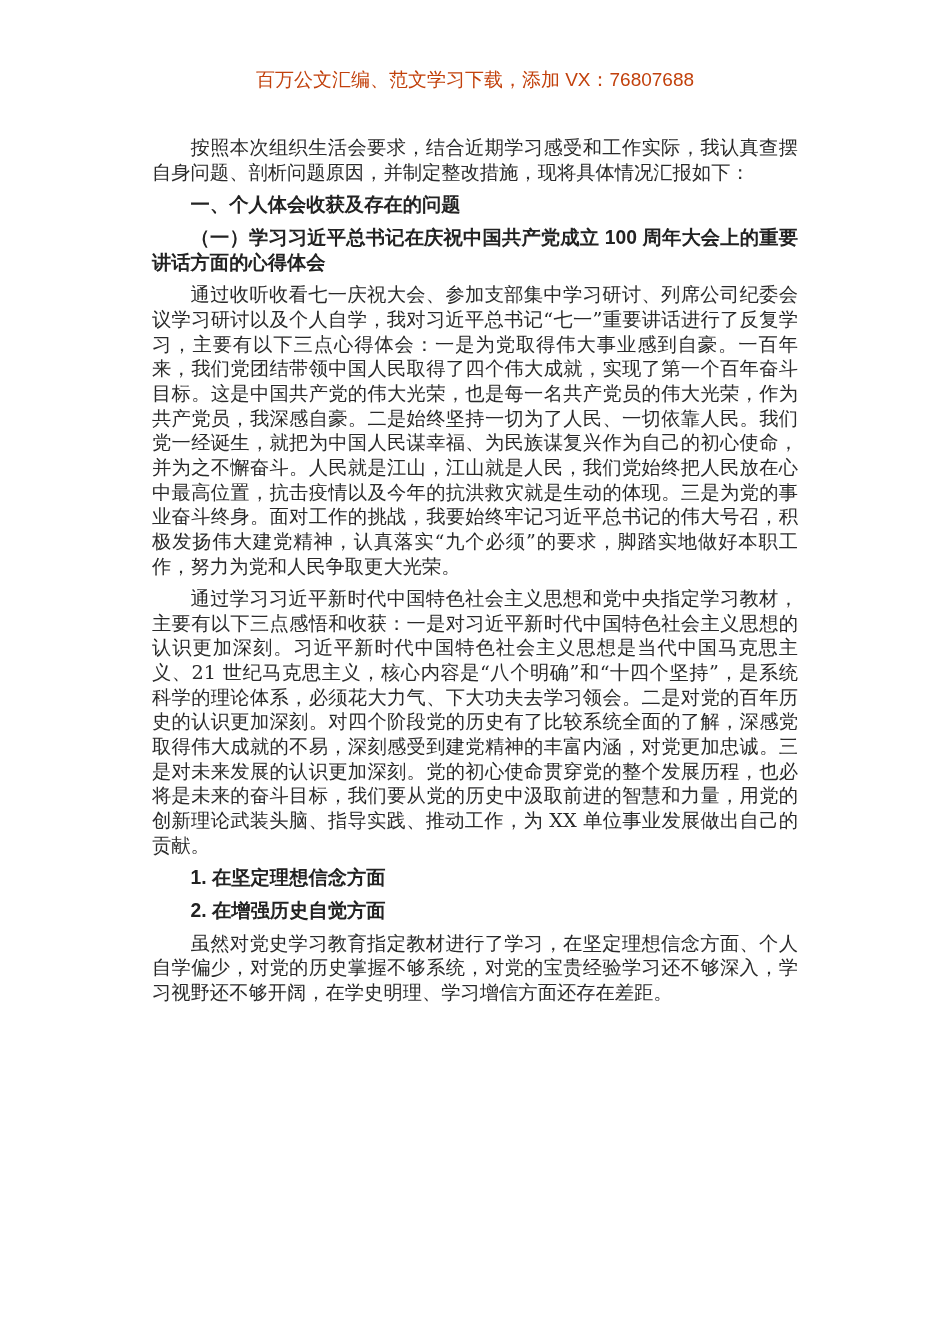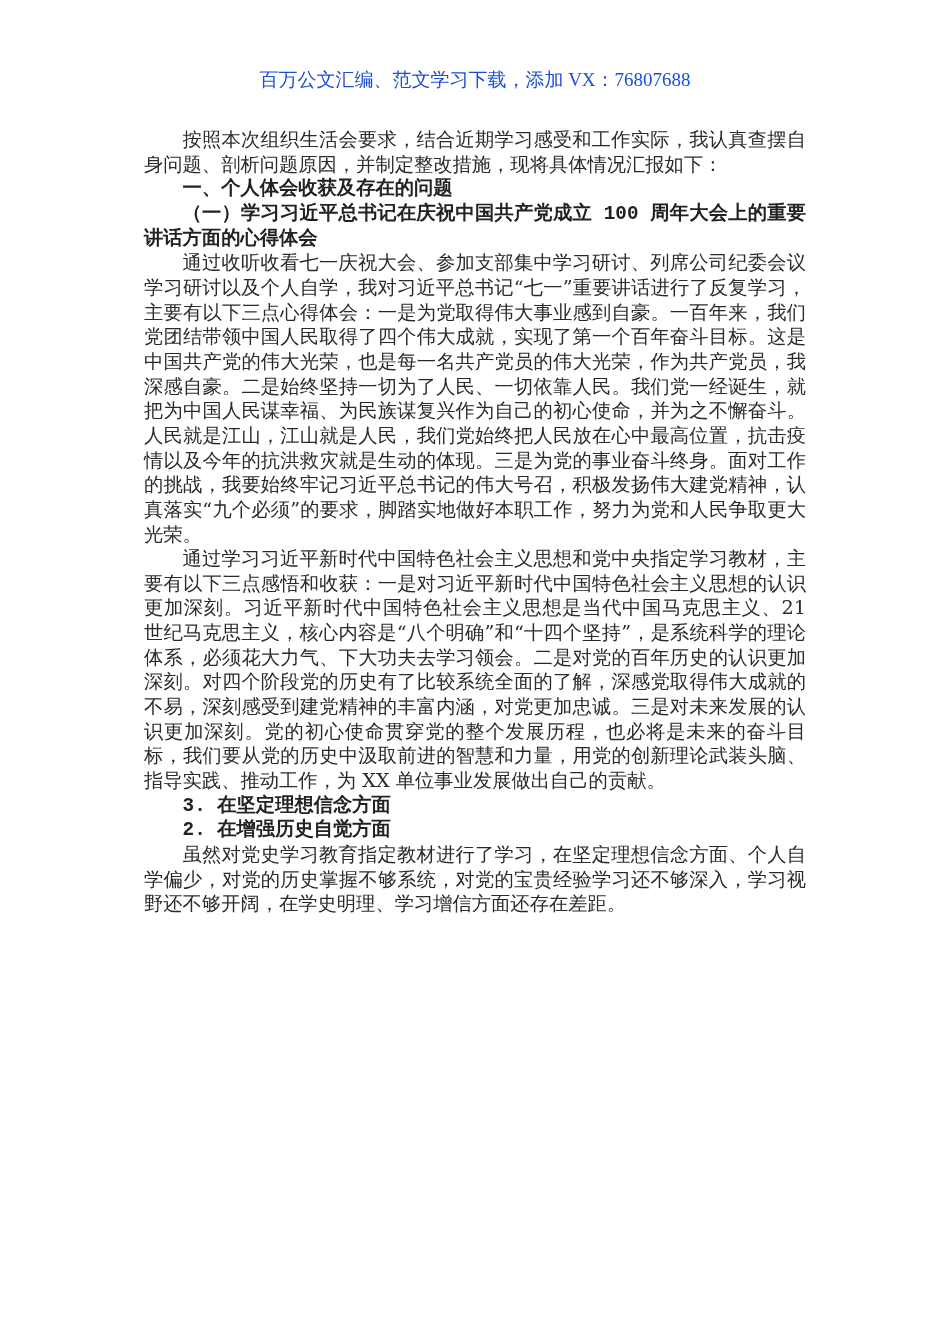--- a/index.html
+++ b/index.html
@@ -1,42 +1,42 @@
 <!DOCTYPE html>
 <html><head>
 <meta charset="utf-8">
 <style>
   html, body { margin: 0; padding: 0; background: #ffffff; }
   body { width: 950px; height: 1344px; position: relative; overflow: hidden; }
   .page { position: absolute; left: 0; top: 0; width: 950px; height: 1344px; background: #fff; }
   .header {
     position: absolute; left: 0; top: 66px; width: 950px; text-align: center;
-    font-family: Liberation Serif, serif;
-    font-size: 19px; color: #1d4ed8; line-height: 28px; letter-spacing: 0px;
+    font-family: Liberation Sans, sans-serif;
+    font-size: 19px; color: #c2410c; line-height: 28px; letter-spacing: 0px;
   }
   .body {
     position: absolute; left: 144px; top: 128px; width: 662px;
     font-family: "DejaVu Serif", "Liberation Serif", serif;
     font-size: 19.3px; line-height: 24.65px; color: #2a2a2a;
     text-align: justify; text-justify: inter-ideograph;
   }
-  .body p { margin: 0; text-indent: 2em; }
-  .body p.h { font-family: Liberation Mono, monospace; font-weight: bold; color: #222; }
+  .body p { margin: 8px; text-indent: 2em; }
+  .body p.h { font-family: Liberation Sans, sans-serif; font-weight: bold; color: #222; }
   .body p.h1 { text-indent: 2em; }
   .body p.h2 { text-indent: 2em; }
 </style>
 </head>
 <body>
 
 <div class="page">
   <div class="header">百万公文汇编、范文学习下载，添加 VX：76807688</div>
 
   <div class="body">
     <p>按照本次组织生活会要求，结合近期学习感受和工作实际，我认真查摆自身问题、剖析问题原因，并制定整改措施，现将具体情况汇报如下：</p>
     <p class="h h1">一、个人体会收获及存在的问题</p>
     <p class="h h2">（一）学习习近平总书记在庆祝中国共产党成立 100 周年大会上的重要讲话方面的心得体会</p>
     <p>通过收听收看七一庆祝大会、参加支部集中学习研讨、列席公司纪委会议学习研讨以及个人自学，我对习近平总书记“七一”重要讲话进行了反复学习，主要有以下三点心得体会：一是为党取得伟大事业感到自豪。一百年来，我们党团结带领中国人民取得了四个伟大成就，实现了第一个百年奋斗目标。这是中国共产党的伟大光荣，也是每一名共产党员的伟大光荣，作为共产党员，我深感自豪。二是始终坚持一切为了人民、一切依靠人民。我们党一经诞生，就把为中国人民谋幸福、为民族谋复兴作为自己的初心使命，并为之不懈奋斗。人民就是江山，江山就是人民，我们党始终把人民放在心中最高位置，抗击疫情以及今年的抗洪救灾就是生动的体现。三是为党的事业奋斗终身。面对工作的挑战，我要始终牢记习近平总书记的伟大号召，积极发扬伟大建党精神，认真落实“九个必须”的要求，脚踏实地做好本职工作，努力为党和人民争取更大光荣。</p>
     <p>通过学习习近平新时代中国特色社会主义思想和党中央指定学习教材，主要有以下三点感悟和收获：一是对习近平新时代中国特色社会主义思想的认识更加深刻。习近平新时代中国特色社会主义思想是当代中国马克思主义、21 世纪马克思主义，核心内容是“八个明确”和“十四个坚持”，是系统科学的理论体系，必须花大力气、下大功夫去学习领会。二是对党的百年历史的认识更加深刻。对四个阶段党的历史有了比较系统全面的了解，深感党取得伟大成就的不易，深刻感受到建党精神的丰富内涵，对党更加忠诚。三是对未来发展的认识更加深刻。党的初心使命贯穿党的整个发展历程，也必将是未来的奋斗目标，我们要从党的历史中汲取前进的智慧和力量，用党的创新理论武装头脑、指导实践、推动工作，为 XX 单位事业发展做出自己的贡献。</p>
-    <p class="h">3. 在坚定理想信念方面</p>
+    <p class="h">1. 在坚定理想信念方面</p>
     <p class="h">2. 在增强历史自觉方面</p>
     <p>虽然对党史学习教育指定教材进行了学习，在坚定理想信念方面、个人自学偏少，对党的历史掌握不够系统，对党的宝贵经验学习还不够深入，学习视野还不够开阔，在学史明理、学习增信方面还存在差距。</p>
   </div>
 </div>
 
 </body></html>

